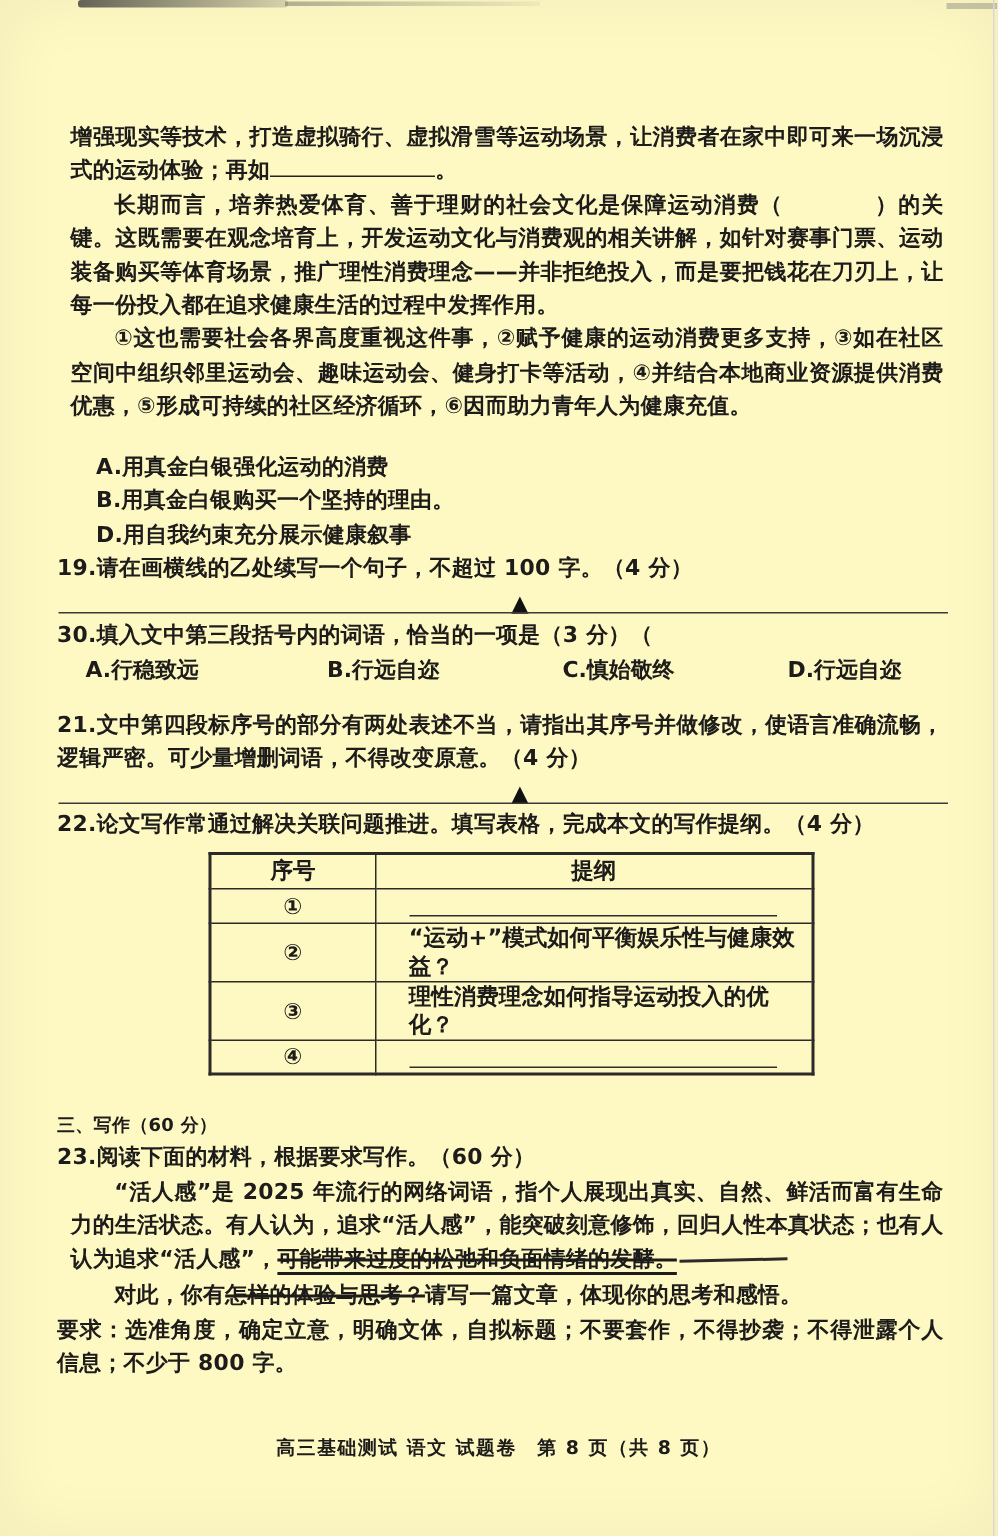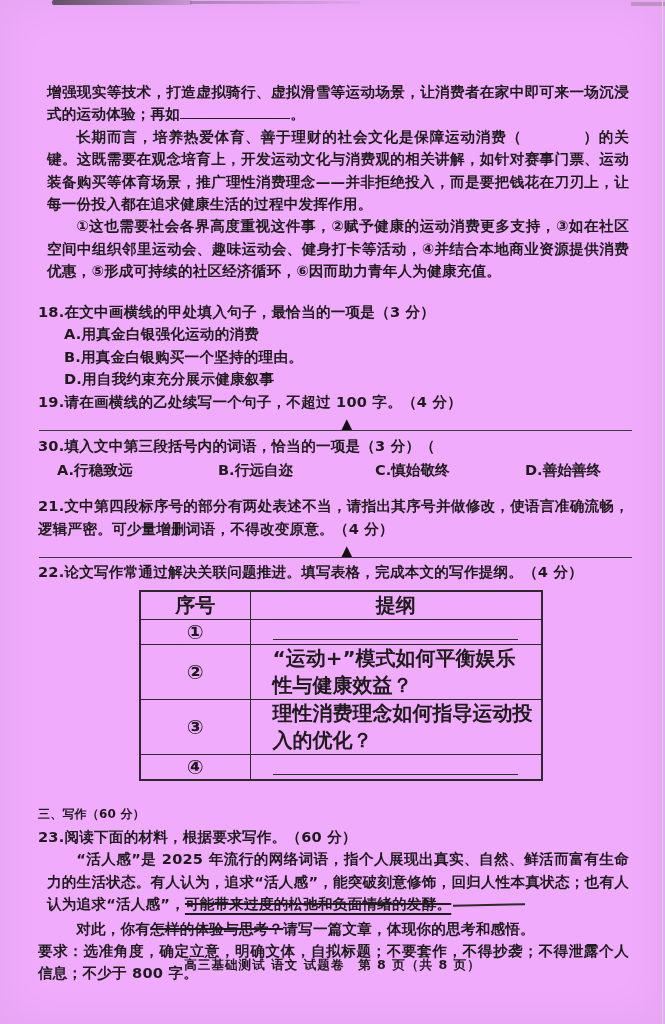--- a/index.html
+++ b/index.html
@@ -1,19 +1,19 @@
 <!DOCTYPE html>
 <html><head>
 <meta charset="utf-8">
 <style>
   * { box-sizing: border-box; }
   html,body { margin:0; padding:0; background:#e9e8e6; }
   .page {
     position:relative; width:665px; height:1024px; margin:0 auto;
-    background:#f0abfc; overflow:hidden;
+    background:#fef9c3; overflow:hidden;
     font-family:"DejaVu Sans", sans-serif;
     color:#1d1c1b; font-weight:700;
     box-shadow: inset 0 0 46px rgba(0,0,0,0.05);
   }
   
   .smudge-a { position:absolute; top:0; left:52px; width:140px; height:5px;
     background:linear-gradient(to right, rgba(50,50,50,.75), rgba(110,110,110,.25)); border-radius:2px; }
   .smudge-b { position:absolute; top:1px; left:190px; width:170px; height:3px;
     background:linear-gradient(to right, rgba(90,90,90,.45), rgba(140,140,140,.1)); }
   .smudge-c { position:absolute; top:2px; right:0; width:34px; height:4px; background:rgba(120,120,120,.4); }
@@ -36,21 +36,21 @@
     border-bottom:1.7px solid #3a3a3a; }
   .divider .tri { position:absolute; left:50.5%; bottom:-1px; font-size:15px; line-height:1; color:#111; }
 
   .q20-row { display:flex; padding-left:10px; margin-top:1px; }
   .q20-row span { font-size:14.6px; line-height:22.6px; }
   .q20-row .o0 { width:161px; } .q20-row .o1 { width:157px; } .q20-row .o2 { width:150px; }
 
   table.outline { border-collapse:collapse; margin:7px 0 0 92px; table-layout:fixed;
     border:2px solid #2b2a28; }
   table.outline th, table.outline td {
-    border:1.4px solid #2b2a28; font-size:20px; font-weight:700;
+    border:1.4px solid #2b2a28; font-size:15px; font-weight:700;
     height:23px; padding:0 6px; text-align:center; color:#1d1c1b; }
   table.outline .col-num { width:110px; }
   table.outline .col-text { width:292px; }
   table.outline td.text-cell { text-align:left; padding-left:22px; }
   .cell-line { display:block; margin:14px auto 0; width:88%; border-bottom:1.5px solid #2f2e2c; }
 
   .sec-title { margin-top:22px; font-size:12px; }
   .pen-under { text-decoration-thickness:1.2px; text-underline-offset:4px; }
   .pen-strike { text-decoration:line-through; text-decoration-thickness:1.6px; }
   .pen-strike-under { text-decoration:underline line-through; text-decoration-thickness:1.6px; text-underline-offset:4px; }
@@ -72,40 +72,39 @@
 
   <div class="content">
 
     <p><span>增强现实等技术，打造虚拟骑行、虚拟滑雪等运动场景，让消费者在家中即可来一场沉浸式的运动体验；再如</span><span class="blank-line"></span><span>。</span></p>
 
     <p class="indent">长期而言，培养热爱体育、善于理财的社会文化是保障运动消费（　　　　）的关键。这既需要在观念培育上，开发运动文化与消费观的相关讲解，如针对赛事门票、运动装备购买等体育场景，推广理性消费理念——并非拒绝投入，而是要把钱花在刀刃上，让每一份投入都在追求健康生活的过程中发挥作用。</p>
 
     <p class="indent">①这也需要社会各界高度重视这件事，②赋予健康的运动消费更多支持，③如在社区空间中组织邻里运动会、趣味运动会、健身打卡等活动，④并结合本地商业资源提供消费优惠，⑤形成可持续的社区经济循环，⑥因而助力青年人为健康充值。</p>
 
     <div class="q18-block">
-      <p class="hang">18.在文中画横线的甲处填入句子，最恰当的一项是（3 分）</p>
       <div class="q-options">
         <p>A.用真金白银强化运动的消费</p>
         <p>B.用真金白银购买一个坚持的理由。</p>
         <p>D.用自我约束充分展示健康叙事</p>
       </div>
     </div>
 
     <p class="hang">19.请在画横线的乙处续写一个句子，不超过 100 字。（4 分）</p>
 
     <div class="divider">
       <span class="tri">▲</span>
     </div>
 
     <p class="hang" style="margin-top:4px;">30.填入文中第三段括号内的词语，恰当的一项是（3 分）（</p>
     <div class="q20-row">
       <span class="o0">A.行稳致远</span>
       <span class="o1">B.行远自迩</span>
       <span class="o2">C.慎始敬终</span>
-      <span class="o3">D.善始善终</span>
+      <span class="o3">D.行远自迩</span>
     </div>
 
     <p class="hang" style="margin-top:14px;">21.文中第四段标序号的部分有两处表述不当，请指出其序号并做修改，使语言准确流畅，逻辑严密。可少量增删词语，不得改变原意。（4 分）</p>
 
     <div class="divider">
       <span class="tri">▲</span>
     </div>
 
     <p class="hang" style="margin-top:3px;">22.论文写作常通过解决关联问题推进。填写表格，完成本文的写作提纲。（4 分）</p>
 

